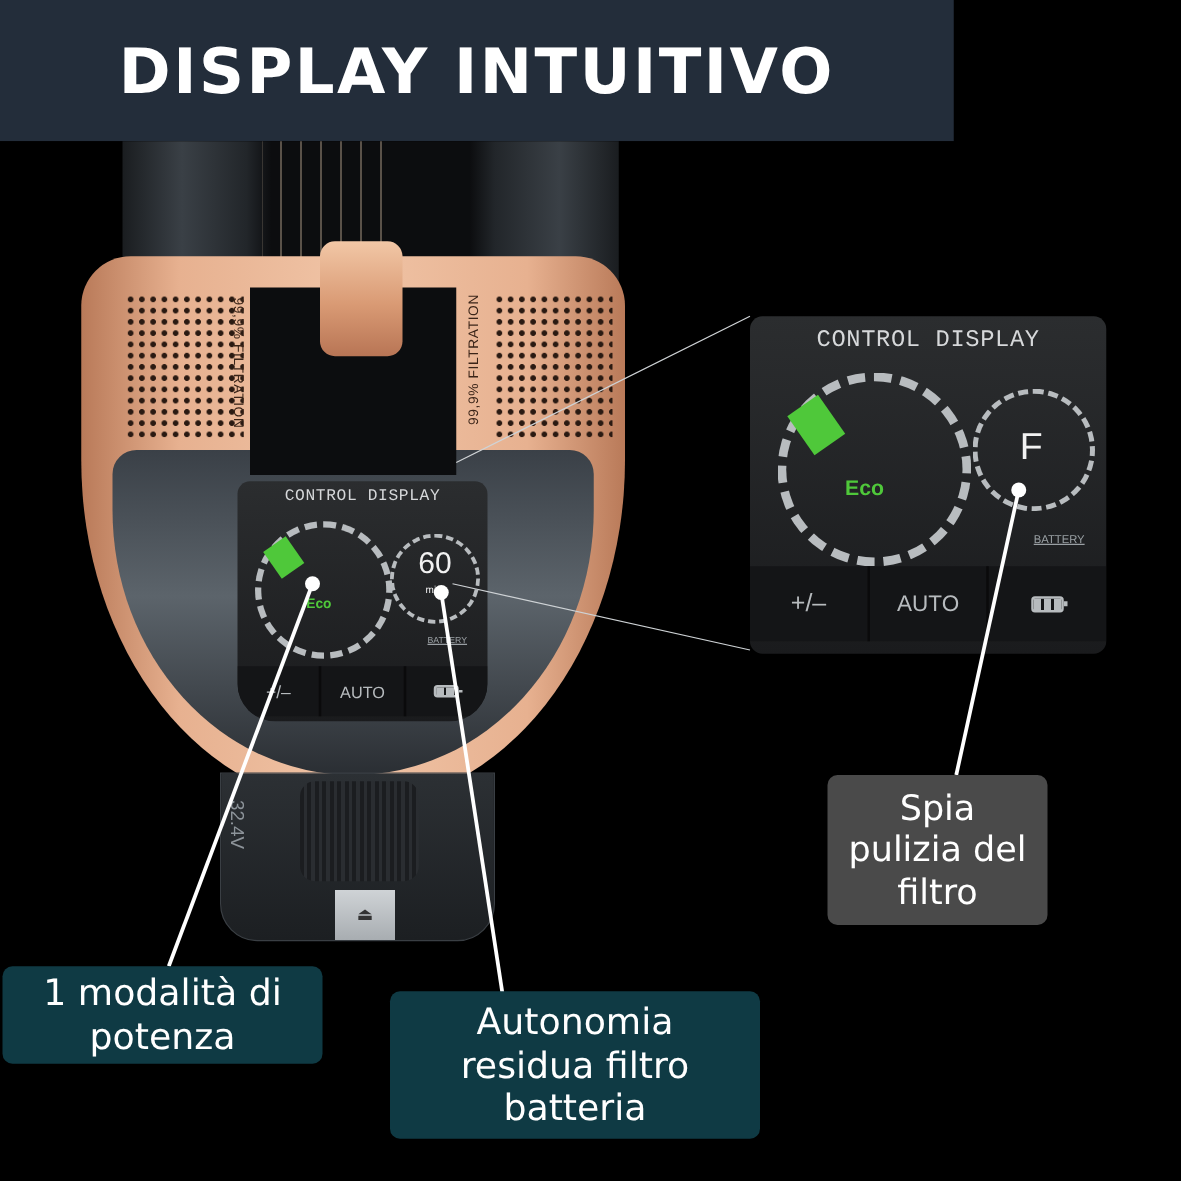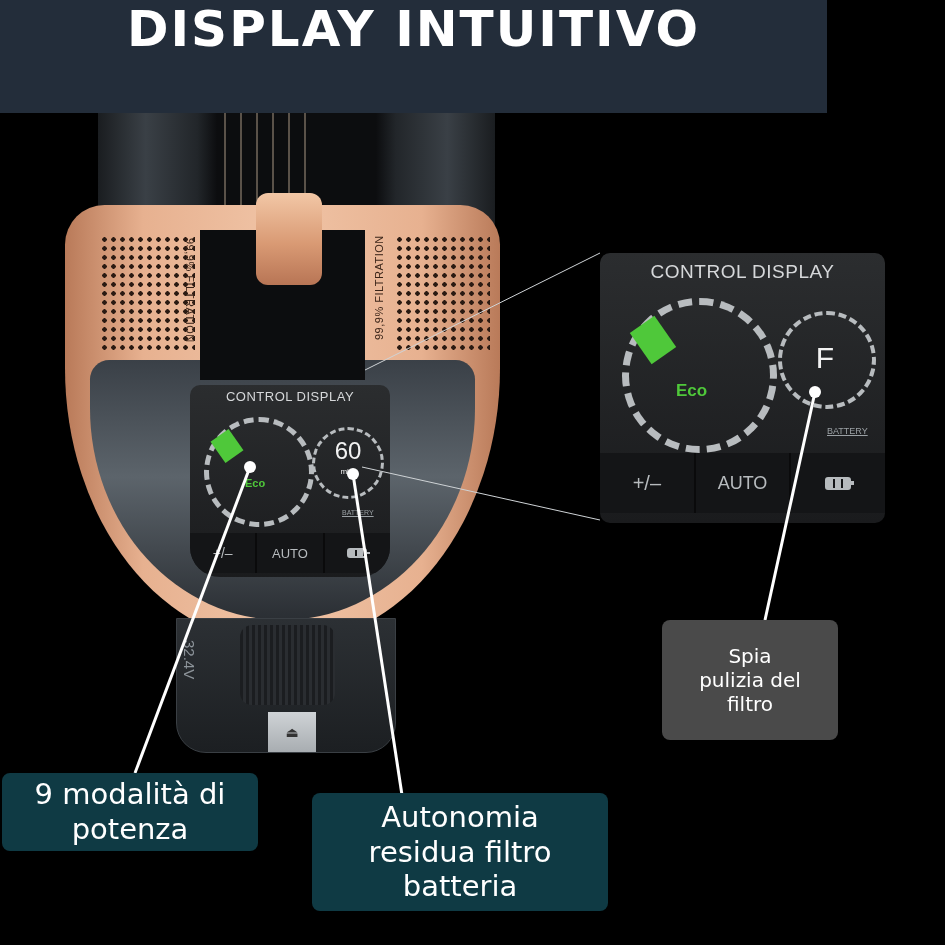--- a/index.html
+++ b/index.html
@@ -1,22 +1,22 @@
 <!DOCTYPE html>
 <html><head>
 <meta charset="utf-8">
 <style>
   * { box-sizing: border-box; margin: 0; padding: 0; }
   html, body { width: 945px; height: 945px; background: #000; overflow: hidden; }
   body { position: relative; font-family: "DejaVu Sans", sans-serif; color: #fff; }
 
   .header {
-    position: absolute; left: 0; top: 0; width: 827px; height: 113px;
+    position: absolute; left: 0; top: 0; width: 763px; height: 113px;
     background: #232d3a;
-    display: flex; justify-content: center;
+    display: flex; align-items: center; justify-content: center;
   }
   .header h1 {
     font-family: "DejaVu Sans", sans-serif; font-weight: bold;
     font-size: 50px; letter-spacing: 2px; color: #fff;
   }
 
   .stage { position: absolute; left: 0; top: 113px; width: 945px; height: 832px; background: #000; }
 
   
   .tank {
@@ -80,21 +80,21 @@
     left: 198px;
   }
 
   
   .panel {
     position: absolute; background: linear-gradient(180deg,#2b2d2f 0%,#1a1b1d 100%);
     overflow: hidden;
   }
   .panel .title {
     position: absolute; width: 100%; text-align: center; color: #d6d8da;
-    font-family: Liberation Sans, sans-serif; letter-spacing: .5px;
+    font-family: Liberation Mono, monospace; letter-spacing: .5px;
   }
   .panel .gauge-ring { position: absolute; border-radius: 50%; border-style: dashed; border-color: #b8bcbf; }
   .panel .eco-wedge { position: absolute; background: #4fc83a; }
   .panel .eco-label { position: absolute; color: #4fc83a; font-family: "Liberation Sans", sans-serif; font-weight: bold; }
   .panel .bottom-bar { position: absolute; left: 0; width: 100%; background: #141517; display:flex; }
   .panel .bottom-bar .btn { flex:1; display:flex; align-items:center; justify-content:center; color:#b7bbbe;
     font-family: "Liberation Sans", sans-serif; border-right: 2px solid #0a0a0b; }
   .panel .bottom-bar .btn:last-child { border-right: none; }
   .battery-icon { display:inline-block; border:2px solid #b7bbbe; border-radius:3px; position:relative;
     background: repeating-linear-gradient(90deg,#b7bbbe 0 6px,#141517 6px 8px); }
@@ -180,20 +180,20 @@
   <line x1="365" y1="370" x2="600" y2="253" stroke="#cfd3d6" stroke-width="1"></line>
   <line x1="362" y1="467" x2="600" y2="520" stroke="#cfd3d6" stroke-width="1"></line>
   <line x1="250" y1="467" x2="135" y2="773" stroke="#fff" stroke-width="3"></line>
   <line x1="353" y1="474" x2="402" y2="795" stroke="#fff" stroke-width="3"></line>
   <line x1="815" y1="392" x2="765" y2="620" stroke="#fff" stroke-width="3"></line>
 </svg>
 <div class="dot" style="left:244px;top:461px;"></div>
 <div class="dot" style="left:347px;top:468px;"></div>
 <div class="dot" style="left:809px;top:386px;"></div>
 
-<div class="callout" style="left:2px;top:773px;width:256px;height:78px;font-size:29px;background:#0f3a44;">9 modalità di
+<div class="callout" style="left:2px;top:773px;width:256px;height:78px;font-size:29px;background:#0f3a44;">1 modalità di
 potenza</div>
 <div class="callout" style="left:312px;top:793px;width:296px;height:118px;font-size:29px;background:#0f3a44;">Autonomia
 residua filtro
 batteria</div>
-<div class="callout" style="left:662px;top:620px;width:176px;height:120px;font-size:20px;background:#4a4a4a;">Spia
+<div class="callout" style="left:662px;top:620px;width:176px;height:120px;font-size:28px;background:#4a4a4a;">Spia
 pulizia del
 filtro</div>
 
 </body></html>

